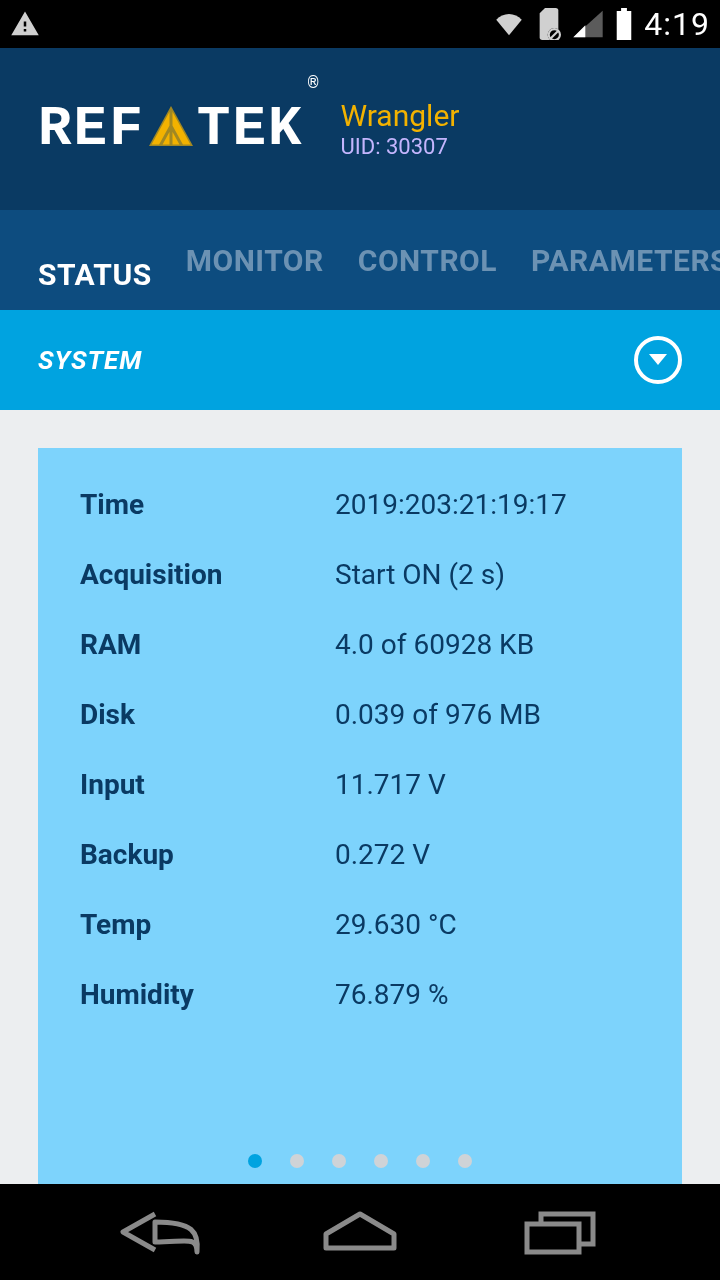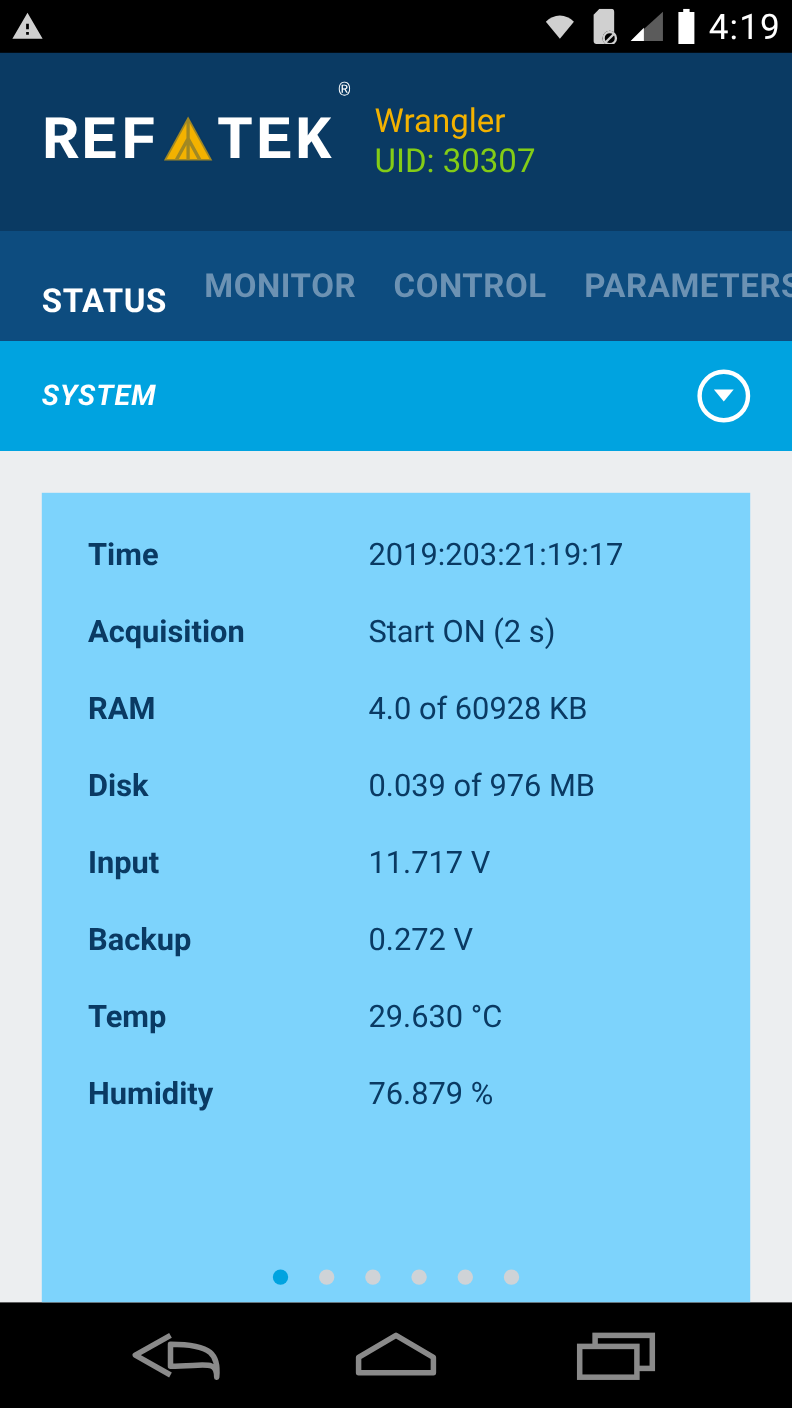--- a/index.html
+++ b/index.html
@@ -12,21 +12,21 @@
   .status-right .clock { font-weight: 400; letter-spacing: 1px; font-size: 32px; }
   .ico { display: inline-flex; align-items: center; justify-content: center; }
 
   
   .app-header { background: #0a3a63; height: 162px; display: flex; align-items: center; padding: 0 38px; gap: 24px; }
   .logo { display: flex; align-items: flex-start; color: #fff; font-weight: 800; font-size: 56px; letter-spacing: 2px; font-family: Liberation Mono, monospace; }
   .logo .tri { position: relative; top: 4px; margin: 0 2px; }
   .logo sup { font-size: 18px; font-weight: 400; position: relative; top: -24px; left: 4px; }
   .header-meta { display: flex; flex-direction: column; line-height: 1.2; }
   .header-meta .name { color: #f3b200; font-size: 30px; }
-  .header-meta .uid  { color: #84cc16; font-size: 30px; }
+  .header-meta .uid  { color: #c4b5fd; font-size: 22px; }
 
   
   .tabs { background: #0d4c7f; height: 100px; display: flex; align-items: center; padding: 0 38px; gap: 34px; }
   .tab { color: #6c92b3; font-size: 30px; font-weight: 700; letter-spacing: 0.5px; }
   .tab.active { color: #fff; margin-top: 28px; }
 
   
   .section-bar { background: #00a3e0; height: 100px; display: flex; align-items: center; justify-content: space-between; padding: 0 38px; }
   .section-bar .title { color: #fff; font-size: 26px; font-weight: 700; letter-spacing: 1px; font-style: italic; }
   .section-bar .toggle-btn { width: 48px; height: 48px; border: 4px solid #fff; border-radius: 50%; display: flex; align-items: center; justify-content: center; }

